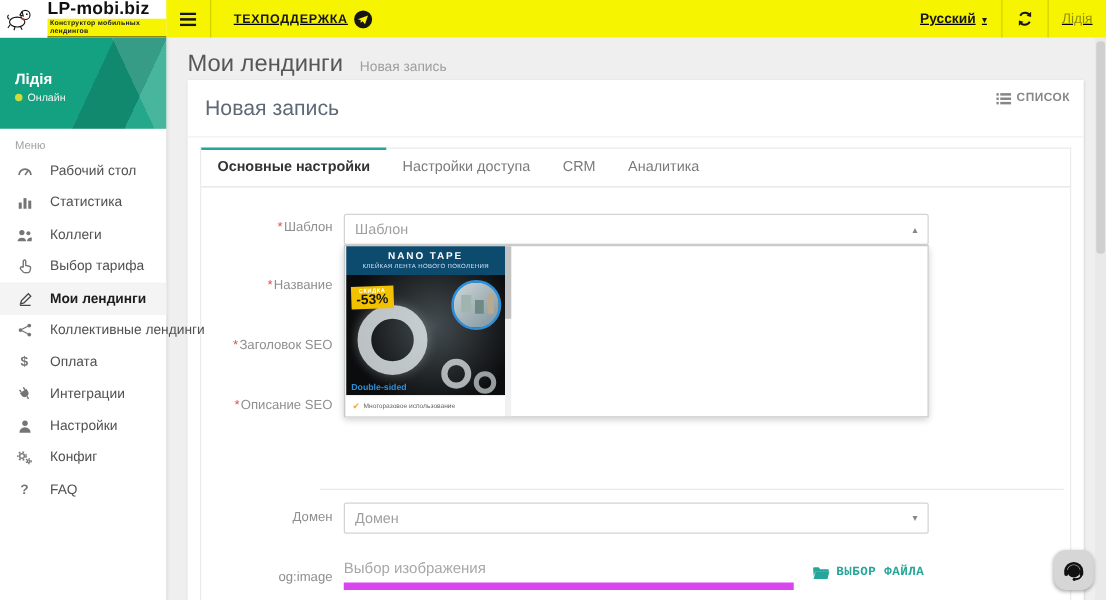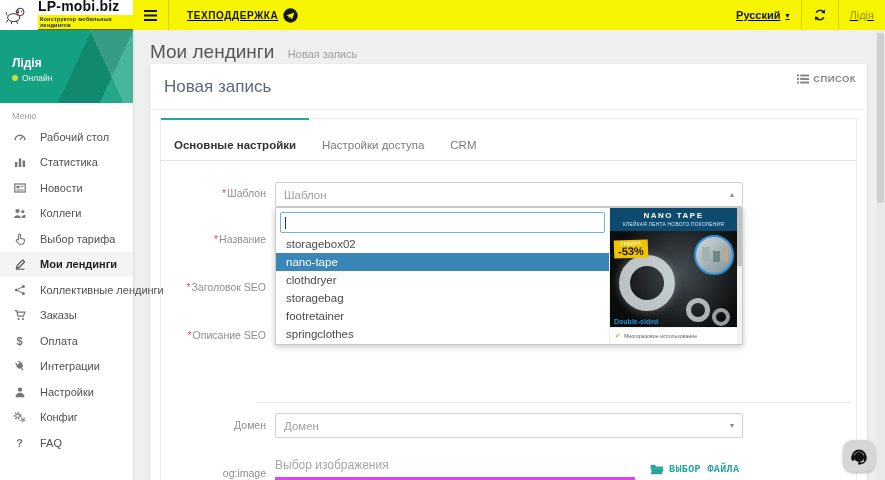--- a/index.html
+++ b/index.html
@@ -42,21 +42,21 @@
   .page-title { font-size:19px; color:#575757; font-weight:400; }
   .breadcrumb { font-size:11px; color:#9e9e9e; margin-left:9px; }
   .card { position:absolute; left:17px; right:18px; top:34px; height:600px; background:#fff; box-shadow:0 1px 2px rgba(0,0,0,0.16); }
   .card-header { position:relative; padding:13px 14px 12px; border-bottom:1px solid #f1f1f1; }
   .card-title { font-size:17px; color:#5d6975; font-weight:400; }
   .list-btn { position:absolute; right:11px; top:9px; display:flex; align-items:center; gap:4px; cursor:pointer; }
   .list-btn span { font-size:9.5px; font-weight:bold; color:#878787; letter-spacing:0.4px; }
 
   .tabs-panel { margin:8px 10px 0; border:1px solid #ececec; border-bottom:none; height:555px; background:#fff; }
   .tab-row { display:flex; border-bottom:1px solid #e3e3e3; }
-  .tab { padding:19px 13px 9px; font-size:11.5px; color:#7b7b7b; border-top:2px solid transparent; margin-top:-1px; cursor:pointer; }
+  .tab { padding:8px 13px 9px; font-size:11.5px; color:#7b7b7b; border-top:2px solid transparent; margin-top:-1px; cursor:pointer; }
   .tab.active { border-top-color:#26a69a; font-weight:bold; color:#333; }
 
   
   .form-area { position:relative; height:520px; }
   .flabel { position:absolute; left:0; width:105px; text-align:right; font-size:10.5px; color:#8f8f8f; line-height:13px; }
   .req-star { color:#d9534f; margin-right:1px; }
   .select { position:absolute; left:114px; width:468px; height:25px; border:1px solid #d3d3d3; border-radius:2px; background:#fff; display:flex; align-items:center; justify-content:space-between; padding:0 8px; cursor:pointer; }
   .select .ph { font-size:11.5px; color:#9f9f9f; }
   .select .caret { color:#888; }
 
@@ -180,31 +180,20 @@
           <svg width="12" height="12" viewBox="0 0 12 12">
             <rect x="1" y="6" width="2.4" height="5" fill="#757575"></rect>
             <rect x="4.8" y="2.5" width="2.4" height="8.5" fill="#757575"></rect>
             <rect x="8.6" y="4.5" width="2.4" height="6.5" fill="#757575"></rect>
           </svg>
         </span>
       <span class="mi-label">Статистика</span>
     </div>
     <div class="mi">
       <span class="mi-icon">
-          <svg width="12" height="12" viewBox="0 0 12 12">
-            <rect x="0.8" y="2" width="10.4" height="8" fill="none" stroke="#757575" stroke-width="1.2"></rect>
-            <rect x="2.5" y="3.8" width="3" height="2.4" fill="#757575"></rect>
-            <line x1="6.5" y1="4.3" x2="9.6" y2="4.3" stroke="#757575" stroke-width="1"></line>
-            <line x1="2.5" y1="8" x2="9.6" y2="8" stroke="#757575" stroke-width="1"></line>
-          </svg>
-        </span>
-      <span class="mi-label">Новости</span>
-    </div>
-    <div class="mi">
-      <span class="mi-icon">
           <svg width="13" height="12" viewBox="0 0 13 12">
             <circle cx="4.5" cy="4" r="2.1" fill="#757575"></circle>
             <path d="M1 11a3.6 3.6 0 0 1 7 0z" fill="#757575"></path>
             <circle cx="9.7" cy="4.6" r="1.6" fill="#757575"></circle>
             <path d="M8.6 11a3 3 0 0 1 4-2.8l-.4 2.8z" fill="#757575"></path>
           </svg>
         </span>
       <span class="mi-label">Коллеги</span>
     </div>
     <div class="mi">
@@ -228,30 +217,20 @@
       <span class="mi-icon">
           <svg width="12" height="12" viewBox="0 0 12 12">
             <circle cx="2.4" cy="6" r="1.5" fill="#757575"></circle>
             <circle cx="9.4" cy="2.4" r="1.5" fill="#757575"></circle>
             <circle cx="9.4" cy="9.6" r="1.5" fill="#757575"></circle>
             <line x1="3.6" y1="5.4" x2="8.2" y2="3" stroke="#757575" stroke-width="1"></line>
             <line x1="3.6" y1="6.6" x2="8.2" y2="9" stroke="#757575" stroke-width="1"></line>
           </svg>
         </span>
       <span class="mi-label">Коллективные лендинги</span>
-    </div>
-    <div class="mi">
-      <span class="mi-icon">
-          <svg width="12" height="12" viewBox="0 0 12 12">
-            <path d="M0.8 1.6h1.8l1.4 5.6h5.4l1.5-4H3.4" fill="none" stroke="#757575" stroke-width="1.2"></path>
-            <circle cx="4.6" cy="10" r="1.1" fill="#757575"></circle>
-            <circle cx="8.9" cy="10" r="1.1" fill="#757575"></circle>
-          </svg>
-        </span>
-      <span class="mi-label">Заказы</span>
     </div>
     <div class="mi">
       <span class="mi-icon">$</span>
       <span class="mi-label">Оплата</span>
     </div>
     <div class="mi">
       <span class="mi-icon">
           <svg width="12" height="12" viewBox="0 0 12 12">
             <g transform="rotate(-35 6 6)">
               <line x1="4.2" y1="1" x2="4.2" y2="3.4" stroke="#757575" stroke-width="1.2"></line>
@@ -310,42 +289,32 @@
         </svg>
         <span>СПИСОК</span>
       </div>
     </div>
 
     <div class="tabs-panel">
       <div class="tab-row">
         <div class="tab active">Основные настройки</div>
         <div class="tab">Настройки доступа</div>
         <div class="tab">CRM</div>
+        <div class="tab">Аналитика</div>
       </div>
 
       <div class="form-area">
 
         <div class="flabel" style="top:26px;"><span class="req-star">*</span><span>Шаблон</span></div>
         <div class="select" style="top:21px;">
           <span class="ph">Шаблон</span>
           <span class="caret">▴</span>
         </div>
 
         <div class="dropdown">
-          <div class="dd-left">
-            <div class="dd-search">
-              <span class="text-cursor"></span>
-            </div>
-            <div class="option">storagebox02</div>
-            <div class="option selected">nano-tape</div>
-            <div class="option">clothdryer</div>
-            <div class="option">storagebag</div>
-            <div class="option">footretainer</div>
-            <div class="option">springclothes</div>
-          </div>
           <div class="preview">
             <div class="pv-header">
               <div class="pv-title">NANO TAPE</div>
               <div class="pv-sub">КЛЕЙКАЯ ЛЕНТА НОВОГО ПОКОЛЕНИЯ</div>
             </div>
             <div class="pv-dark">
               <div class="roll-big"></div>
               <div class="roll-s1"></div>
               <div class="roll-s2"></div>
               <div class="pv-inset">

